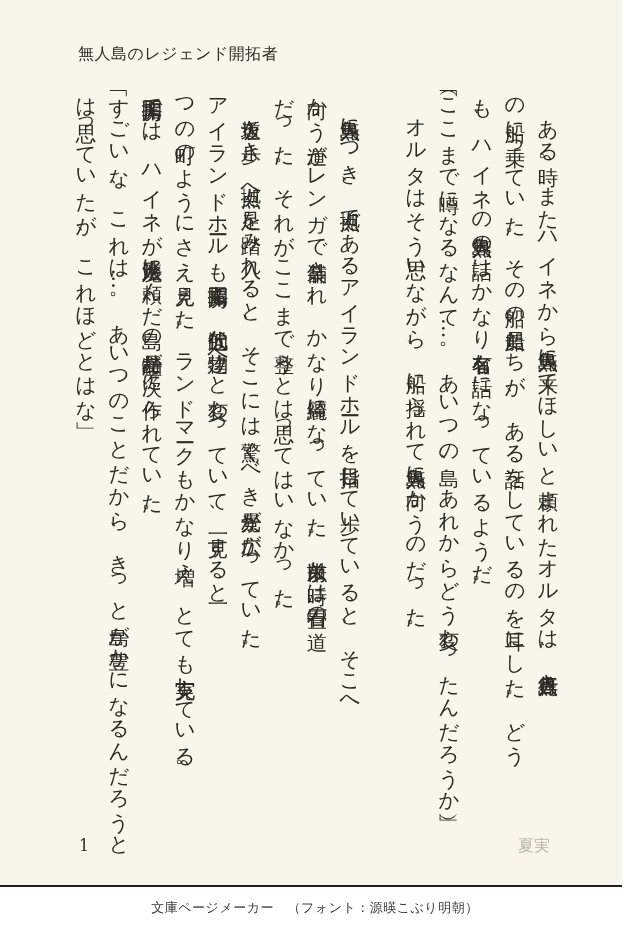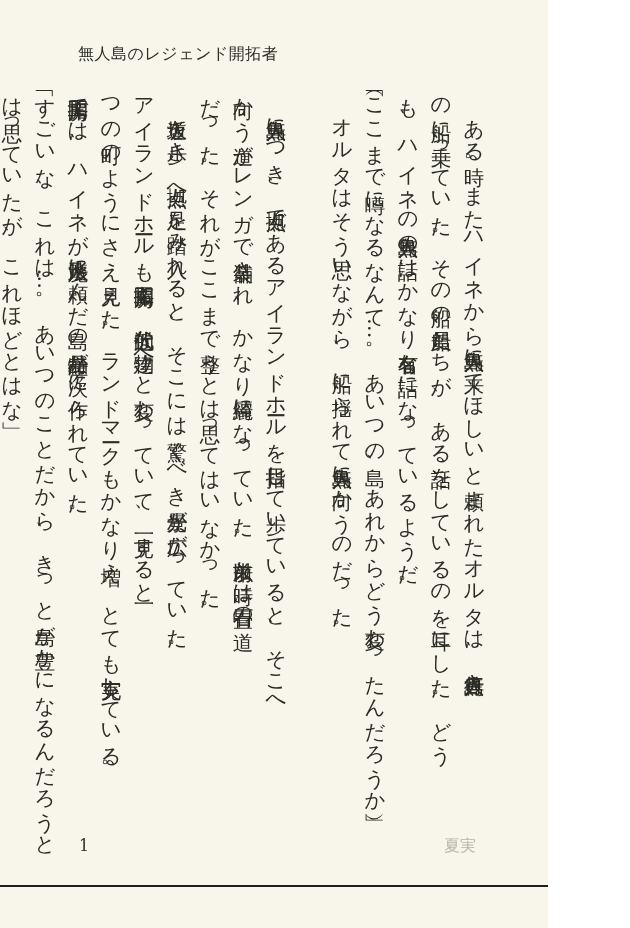--- a/index.html
+++ b/index.html
@@ -1,18 +1,18 @@
 <!DOCTYPE html>
 <html style="--page-bg: #f8f5eb; --text: #2c2c27; --author: #b9b5aa; --rule: #1f1f1d; --footer-bg: #ffffff; --footer-text: #3c3c38;"><head>
 <meta charset="utf-8">
 <style>
   html,body { margin:0; padding:0; }
   .page {
     position:relative;
-    width:548px; height:928px;
+    width:622px; height:928px;
     background:var(--page-bg, #f8f5eb);
     font-family:"DejaVu Serif","Liberation Serif",serif;
     overflow:hidden;
   }
   .page-title {
     position:absolute;
     left:78px; top:44px;
     font-size:16px;
     letter-spacing:0.5px;
     color:var(--text, #2c2c27);
@@ -86,14 +86,17 @@
 開拓工房では、ハイネが魔法人形に頼んだ島の特産品が次々に作られていた。
 「すごいな、これは…。あいつのことだから、きっと島が豊かになるんだろうと
 は思っていたが、これほどとはな」</div>
 
   <div class="page-number">1</div>
 
   <div class="author">夏実</div>
 
   <div class="footer-rule"></div>
 
+  <div class="footer">
+    <span class="footer-credit">文庫ページメーカー　（フォント：源暎こぶり明朝）</span>
+  </div>
 
 </div>
 
 </body></html>

